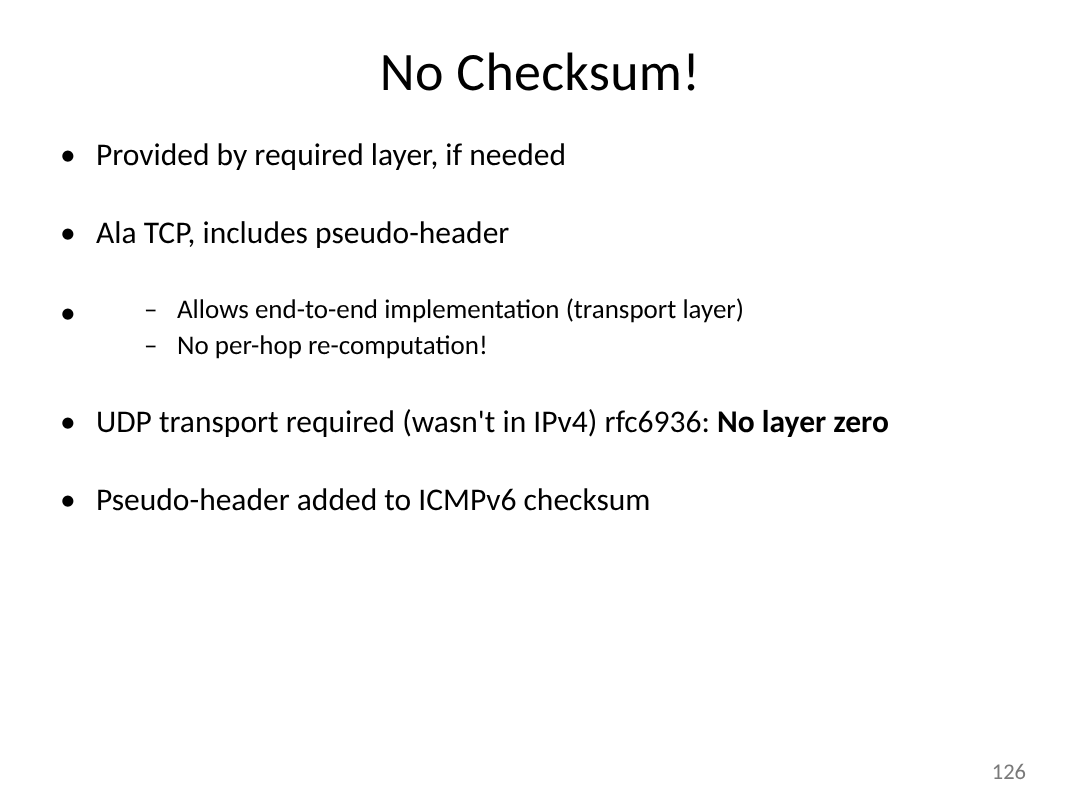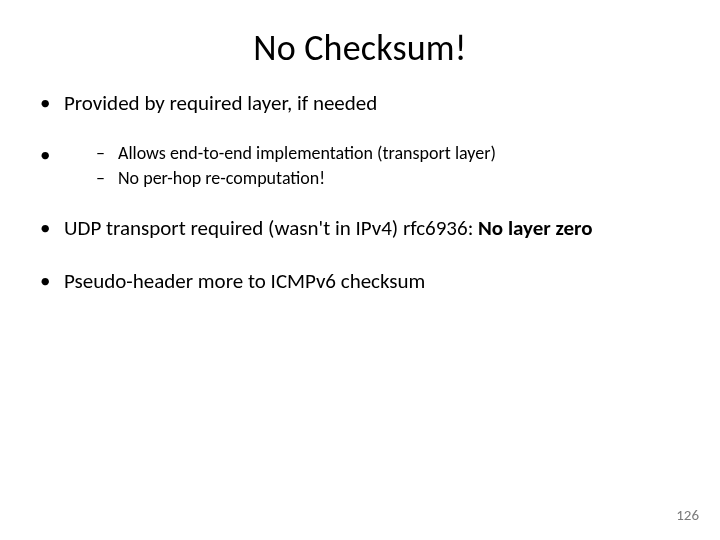--- a/index.html
+++ b/index.html
@@ -65,58 +65,61 @@
   ul.level2 > li::before {
     content: "–";
     position: absolute;
     left: 32px;
     top: 0;
     font-size: 18px;
   }
   .b { font-weight: 700; }
   .pagenum {
     position: absolute;
-    right: 21px;
+    right: 36px;
     bottom: 16px;
     font-size: 15px;
     color: #7a7a7a;
   }
 </style>
 </head>
 <body>
 
 <div class="slide">
 
   <div class="title">No Checksum!</div>
 
   <div class="body">
     <ul class="level1">
 
       <li>
         <span>Provided by required layer, if needed</span>
       </li>
 
+      <li>
+        <span>Ala TCP, includes pseudo-header</span>
+      </li>
 
       <li>
         <ul class="level2">
           <li>
             <span>Allows end-to-end implementation (transport layer)</span>
           </li>
           <li>
             <span>No per-hop re-computation!</span>
           </li>
         </ul>
       </li>
 
       <li>
         <span>UDP transport required (wasn't in IPv4) rfc6936: </span><span class="b">No layer zero</span>
       </li>
 
       <li>
-        <span>Pseudo-header more to ICMPv6 checksum</span>
+        <span>Pseudo-header added to ICMPv6 checksum</span>
       </li>
 
     </ul>
   </div>
 
   <div class="pagenum">126</div>
 
 </div>
 
 </body></html>

